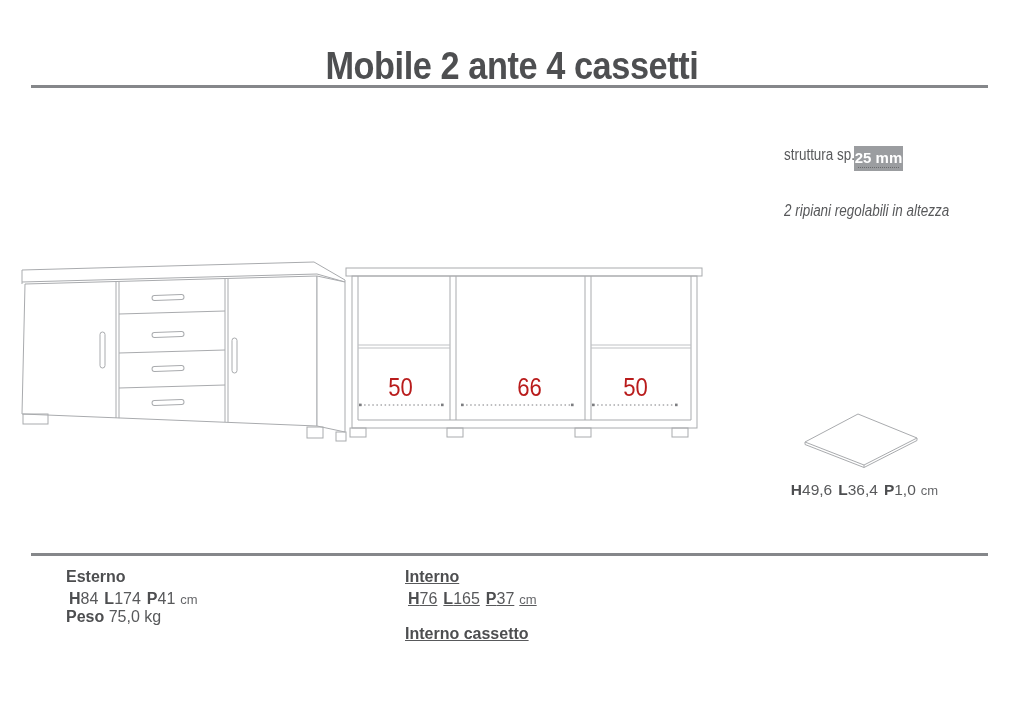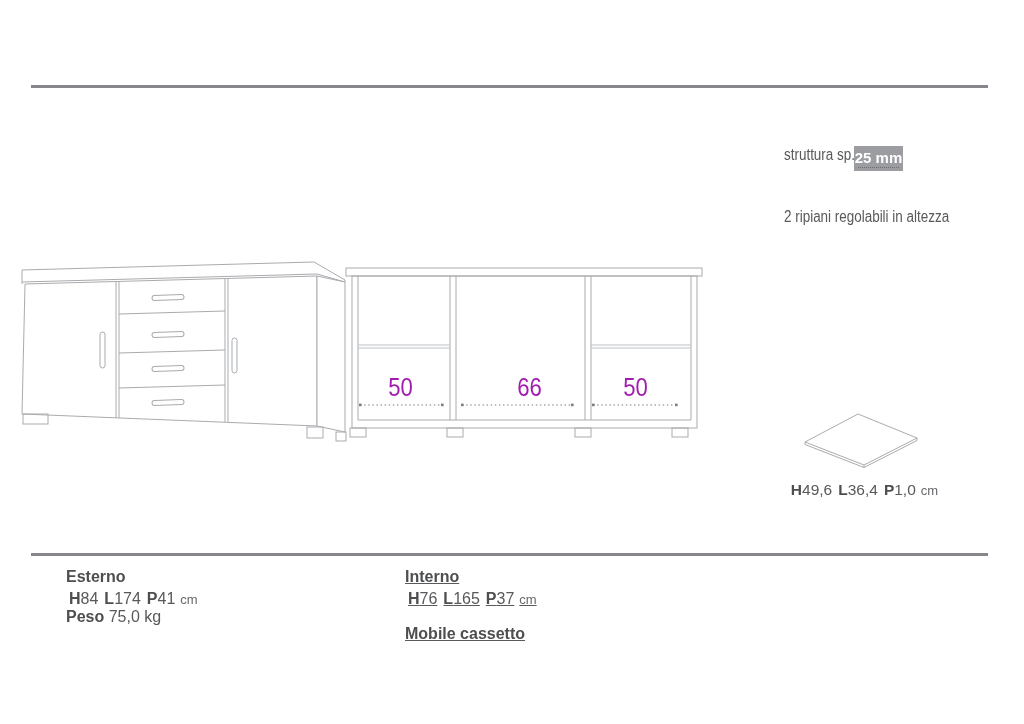--- a/index.html
+++ b/index.html
@@ -14,50 +14,53 @@
   .rule{height:3px;background:#85878a;}
   .rule-top{left:31px;top:85px;width:957px;}
   .rule-bottom{left:31px;top:553px;width:957px;}
 
   
   .cond{display:inline-block;transform:scaleX(.84);transform-origin:0 0;white-space:nowrap;}
   .struttura-label{left:784px;top:146px;font-size:16px;}
   .badge{left:854px;top:146px;width:49px;height:25px;background:#9b9da0;color:#fff;
          font-size:15px;font-weight:bold;text-align:center;line-height:24px;}
   .badge-dots{position:absolute;left:4px;right:4px;bottom:3px;border-bottom:1px dotted #6b6c6e;}
-  .features{left:784px;top:206px;font-size:16px;line-height:21px;}
+  .features{left:784px;top:200px;font-size:16px;line-height:21px;font-style:italic;}
 
   
   svg{position:absolute;overflow:visible;}
   .ln{stroke:#a9abae;stroke-width:1;fill:none;}
   .lnf{stroke:#a9abae;stroke-width:1;fill:#ffffff;}
   .shelf{stroke:#bfc1c4;stroke-width:1;fill:none;}
   .dim{stroke:#7c7d80;stroke-width:1;fill:none;stroke-dasharray:1.5 2.6;}
   .dot{fill:#7c7d80;stroke:none;}
 
-  .dim-num{top:372px;width:70px;text-align:center;font-size:26px;color:#a21caf;}
+  .dim-num{top:372px;width:70px;text-align:center;font-size:26px;color:#b91c1c;}
   .num-inner{display:inline-block;transform:scaleX(.85);}
 
   .panel-caption{left:780px;top:481px;width:166px;text-align:center;font-size:15.5px;white-space:nowrap;}
 
   
   .dimblock{width:220px;text-align:left;font-size:16px;}
   .blk-label{font-weight:bold;color:#4d4e50;}
   .dimline{margin-top:4px;}
   .pair{margin:0 3px;white-space:nowrap;}
   .k{font-weight:bold;color:#4d4e50;}
   .unit{font-size:13px;margin-left:2px;color:#66676a;}
   .weight-line{}
   .blk-label2{font-weight:bold;color:#4d4e50;margin-top:17px;}
 </style>
 </head>
 <body>
 
 <div class="page">
 
+  <div class="abs title">
+    <span class="title-inner">Mobile 2 ante 4 cassetti</span>
+  </div>
   <div class="abs rule rule-top"></div>
 
   <div class="abs struttura-label">
     <span class="cond">struttura sp.</span>
   </div>
   <div class="abs badge">
     <span>25 mm</span>
     <div class="badge-dots"></div>
   </div>
   <div class="abs features">
@@ -165,16 +168,16 @@
     <div class="weight-line">
       <span class="k">Peso</span> <span>75,0 kg</span>
     </div>
   </div>
 
   <div class="abs dimblock" style="left:405px;top:568px;text-decoration:underline;">
     <div class="blk-label">Interno</div>
     <div class="dimline">
       <span class="pair"><span class="k">H</span><span>76</span></span><span class="pair"><span class="k">L</span><span>165</span></span><span class="pair"><span class="k">P</span><span>37</span></span><span class="unit">cm</span>
     </div>
-    <div class="blk-label2">Mobile cassetto</div>
+    <div class="blk-label2">Interno cassetto</div>
   </div>
 
 </div>
 
 </body></html>

